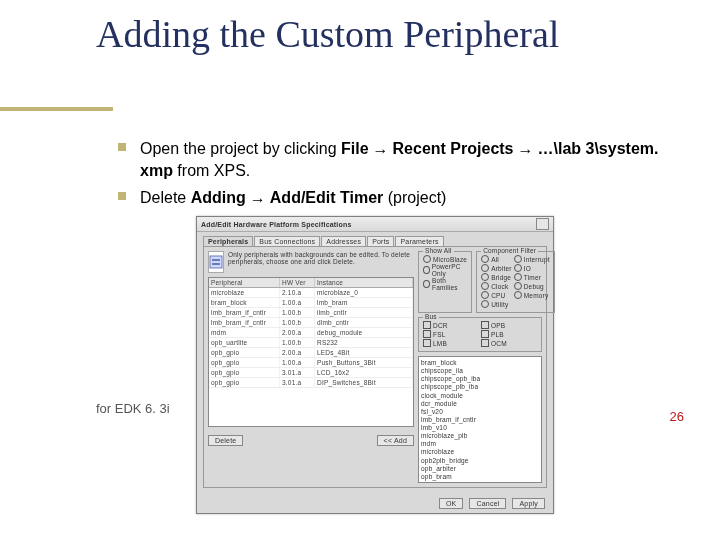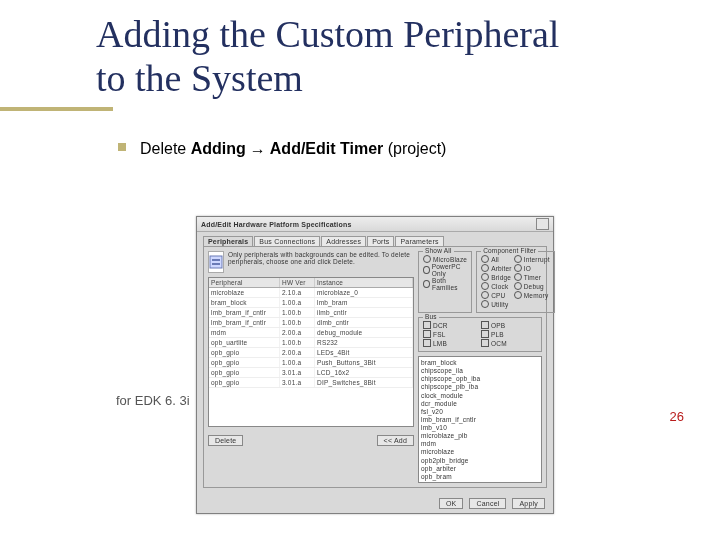--- a/index.html
+++ b/index.html
@@ -56,24 +56,23 @@
     background: #c0b476;
     flex: 0 0 8px;
   }
   .bullet-text .arrow {
     display:inline-block;
     padding: 0 4px;
   }
   .footer-left {
     position: absolute;
     left: 96px;
-    bottom: 24px;
+    bottom: 16px;
     font-size: 13px;
     color: #555;
-    margin-left: 20px;
   }
   .footer-right {
     position: absolute;
     right: 36px;
     bottom: 8px;
     font-size: 13px;
     color: #b91c1c;
   }
 
   
@@ -199,24 +198,29 @@
   .blurred { filter: blur(.4px); letter-spacing:.2px; color:#444; }
 </style>
 </head>
 <body>
 
 <div class="slide">
   <div class="accent-bar"></div>
 
   <div class="title">
     <div>Adding the Custom Peripheral</div>
-    <div>to the System</div>
   </div>
 
   <div class="bullets">
+    <div class="bullet">
+      <span class="bullet-icon"></span>
+      <div class="bullet-text">
+        <span>Open the project by clicking </span><b>File</b><span class="arrow">→</span><b>Recent Projects</b><span class="arrow">→</span><b>…\lab 3\system. xmp</b><span> from XPS.</span>
+      </div>
+    </div>
     <div class="bullet">
       <span class="bullet-icon"></span>
       <div class="bullet-text">
         <span>Delete </span><b>Adding</b><span class="arrow">→</span><b>Add/Edit Timer</b><span> (project)</span>
       </div>
     </div>
   </div>
 
   <div class="dialog blurred">
     <div class="title-bar">

